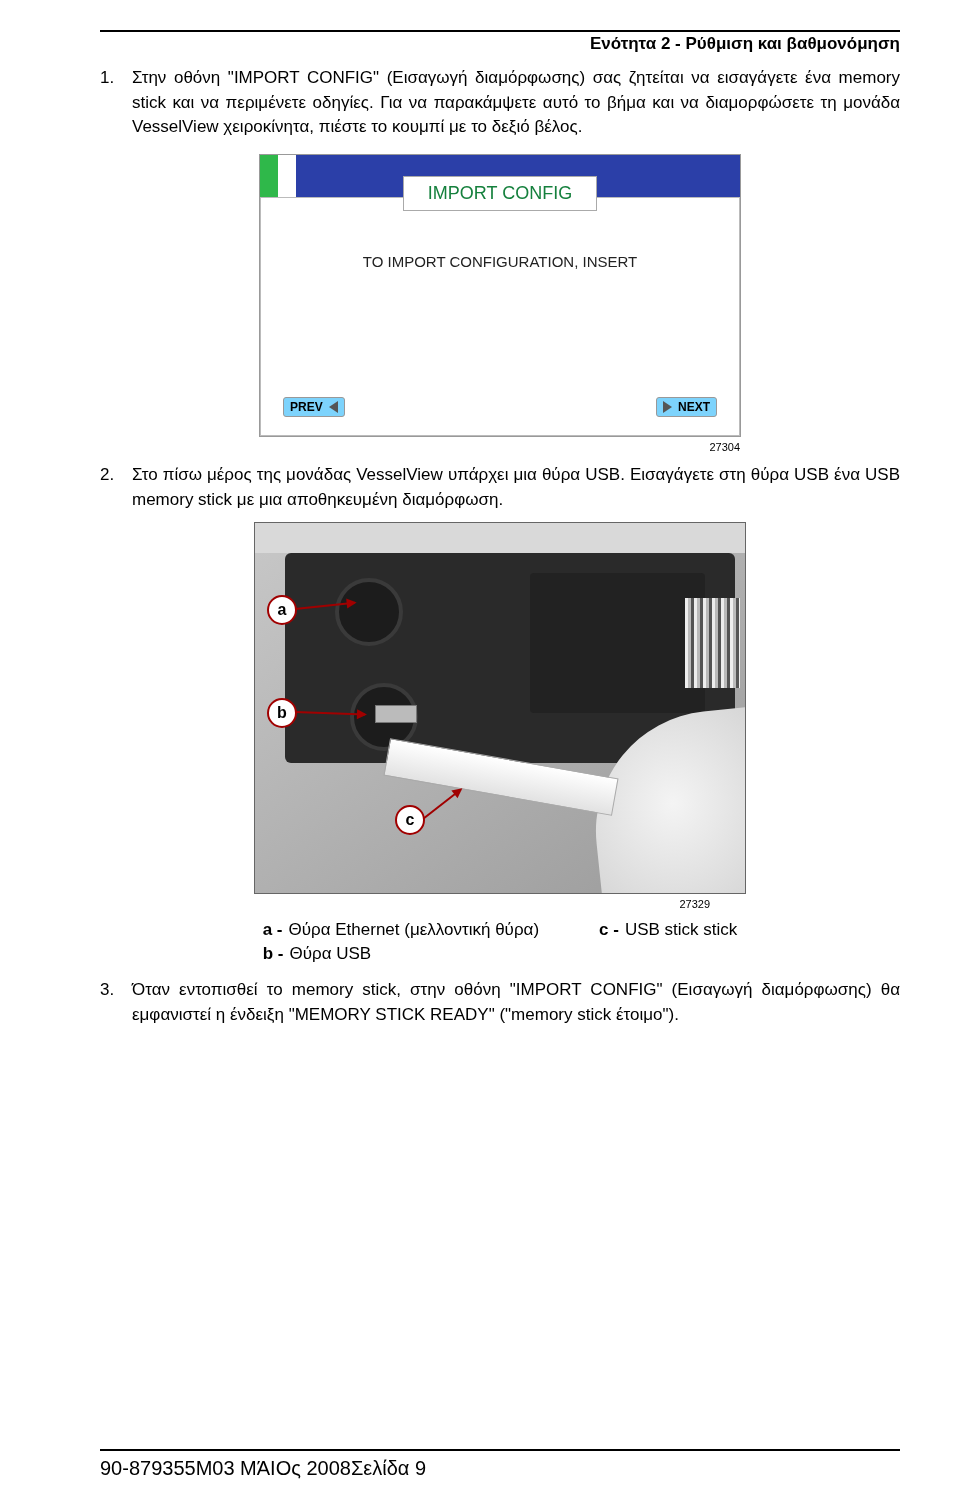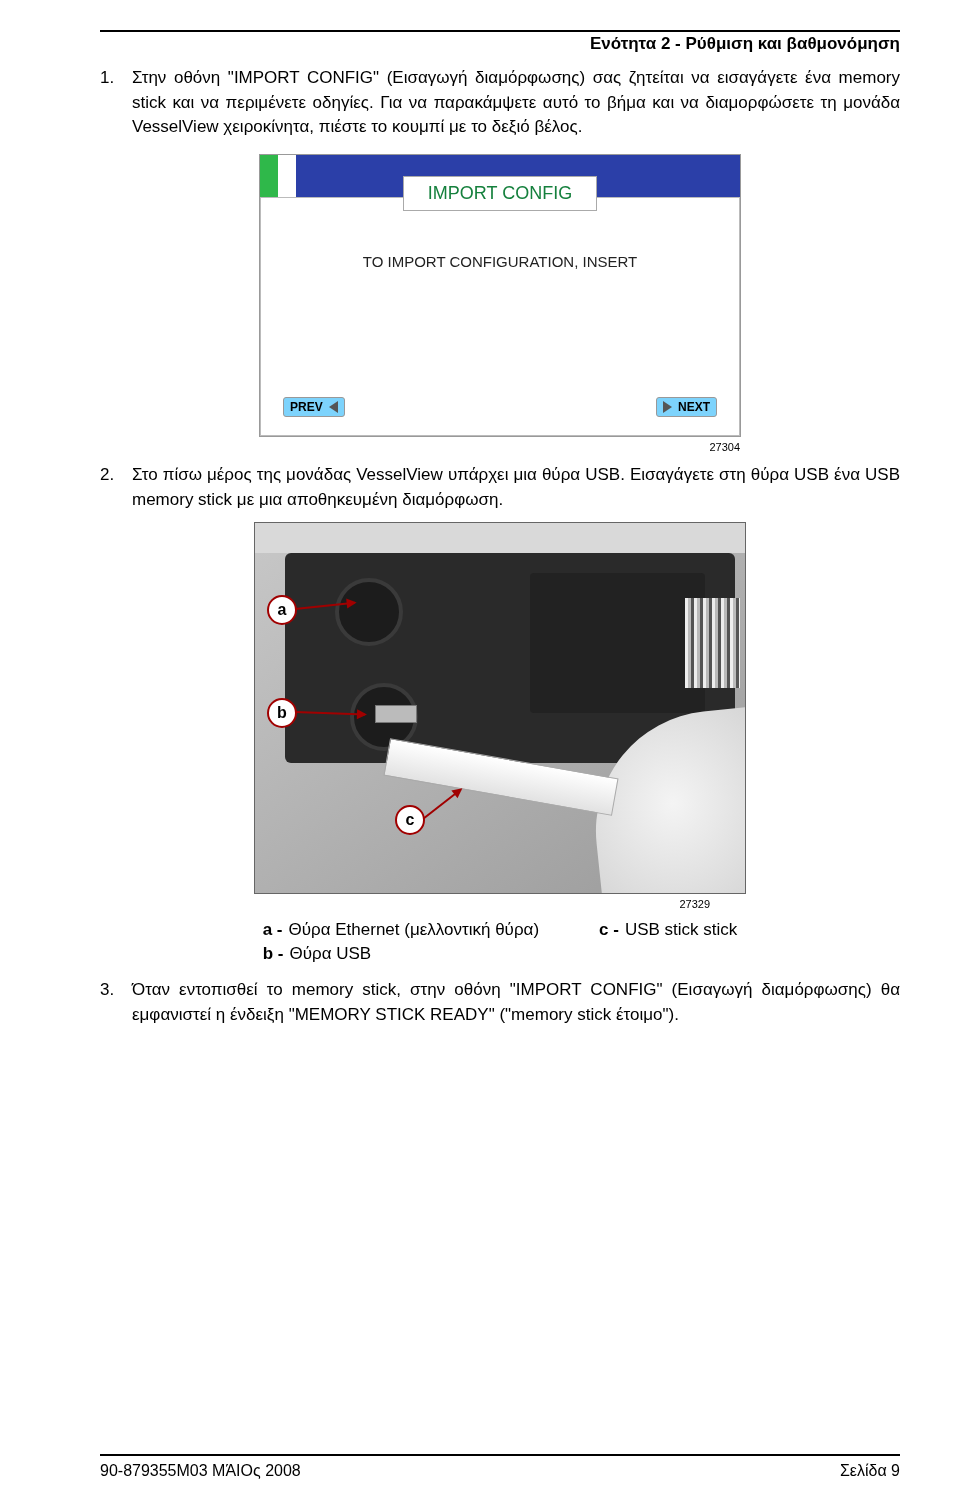--- a/index.html
+++ b/index.html
@@ -224,22 +224,22 @@
 
   .footer {
     position: absolute;
     bottom: 20px;
     left: 100px;
     right: 60px;
   }
   .footer-line { border-top: 2.5px solid #000; margin-bottom: 6px; }
   .footer-row {
     display: flex;
-    justify-content: space-between;
-    font-size: 16px;
+    justify-content: flex-start;
+    font-size: 20px;
   }
 </style>
 </head>
 <body>
 
 <div class="page">
 
   <div class="header-line"></div>
   <div class="header-text">Ενότητα 2 - Ρύθμιση και βαθμονόμηση</div>
 

